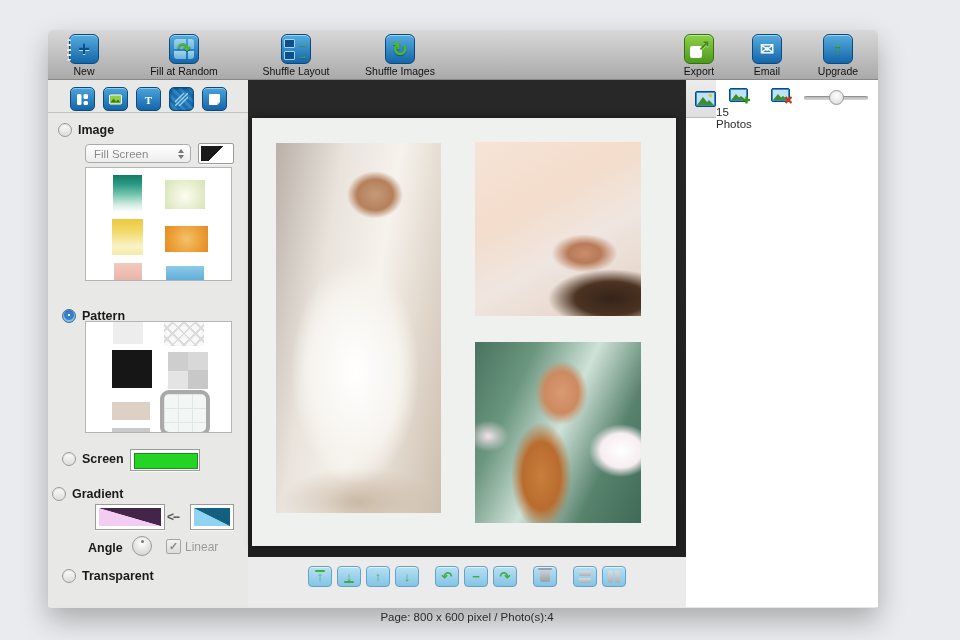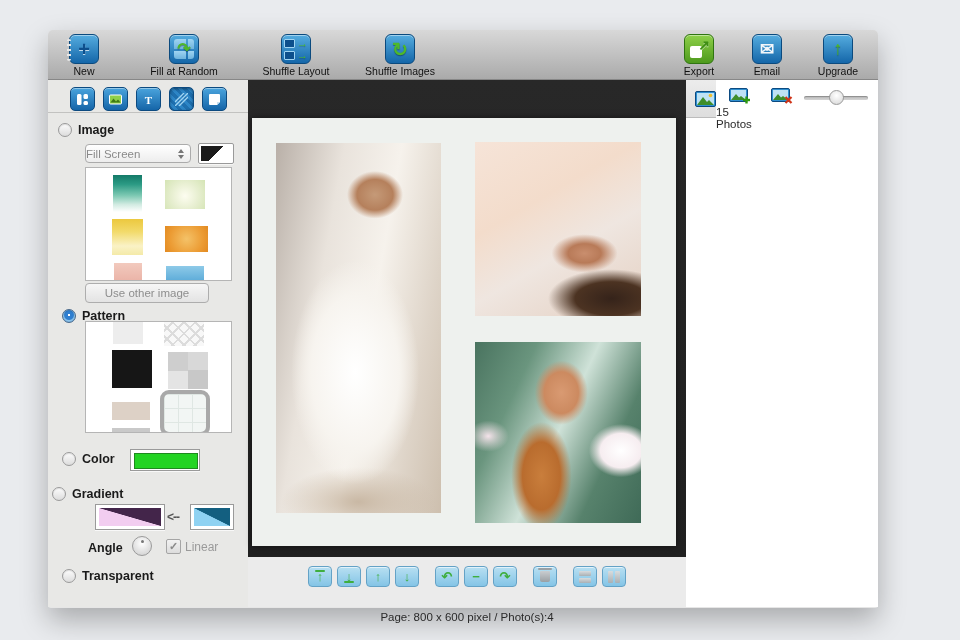--- a/index.html
+++ b/index.html
@@ -41,21 +41,21 @@
 
   
   .tabs{position:absolute;left:0;top:0;width:100%;height:33px;border-bottom:1px solid #c2c2c0;display:flex;justify-content:center;gap:8px;padding-top:7px;box-sizing:border-box}
   .tab{width:23px;height:22px;border-radius:5px;background:linear-gradient(#4aa4dd,#1565a8);border:1px solid #0c4a80;display:flex;align-items:center;justify-content:center;box-shadow:inset 0 1px 0 rgba(255,255,255,.4)}
   .tab.sel{background:repeating-linear-gradient(45deg,#1e6fae 0 3px,#2c85c6 3px 6px);box-shadow:inset 0 1px 3px rgba(0,0,0,.4)}
   .tab svg{display:block}
   .radio-row{position:absolute;display:flex;align-items:center;gap:6px}
   .radio{width:14px;height:14px;border-radius:50%;background:linear-gradient(#fdfdfd,#dcdcdc);border:1px solid #9a9a9a;box-sizing:border-box;box-shadow:inset 0 1px 1px rgba(0,0,0,.12)}
   .radio.on{background:radial-gradient(circle at 50% 42%,#ffffff 0 12%,#2f7fd0 13% 48%,#8ec4ea 60%,#4b90cf 100%);border-color:#49688a}
   .radio-lbl{font-size:12.5px;font-weight:bold;color:#1a1a1a}
-  .select{position:absolute;left:37px;top:64px;width:106px;height:19px;background:linear-gradient(#ffffff,#ededed);border:1px solid #ababab;border-radius:4px;display:flex;align-items:center;box-sizing:border-box;}
+  .select{position:absolute;left:37px;top:64px;width:106px;height:19px;background:linear-gradient(#ffffff,#ededed);border:1px solid #ababab;border-radius:4px;display:flex;align-items:center;box-sizing:border-box;padding-left:8px}
   .select .val{font-size:11.5px;color:#8a8a8a;flex:1}
   .select .steppers{width:13px;display:flex;flex-direction:column;align-items:center;gap:2px;margin-right:3px}
   .select .up{width:0;height:0;border-left:3px solid transparent;border-right:3px solid transparent;border-bottom:4px solid #777}
   .select .dn{width:0;height:0;border-left:3px solid transparent;border-right:3px solid transparent;border-top:4px solid #777}
   .bw-btn{position:absolute;left:150px;top:63px;width:36px;height:21px;border:1px solid #9a9a9a;border-radius:2px;background:#fff;box-shadow:0 1px 0 rgba(255,255,255,.6);box-sizing:border-box;padding:2px}
   .bw-btn .inner{width:100%;height:100%}
   .panel-box{position:absolute;left:37px;width:147px;background:#fff;border:1px solid #b5b5b5;overflow:hidden;box-sizing:border-box}
   .imgbox{top:87px;height:114px}
   .patbox{top:241px;height:112px}
   .pbthumb{position:absolute;border:0}
@@ -221,41 +221,38 @@
         <div class="inner" style="background: linear-gradient(135deg, rgb(26, 26, 26) 0px, rgb(26, 26, 26) 49%, rgb(255, 255, 255) 51%, rgb(255, 255, 255) 100%);"></div>
       </div>
       <div class="panel-box imgbox">
         <div class="pbthumb" style="left: 27px; top: 7px; width: 29px; height: 37px; background: linear-gradient(rgb(20, 122, 104) 0%, rgb(43, 154, 132) 25%, rgb(124, 200, 178) 55%, rgb(210, 235, 226) 80%, rgb(255, 255, 255) 100%);"></div>
         <div class="pbthumb" style="left: 79px; top: 12px; width: 40px; height: 29px; background: radial-gradient(circle at 50% 55%, rgb(253, 253, 240) 0%, rgb(230, 238, 207) 55%, rgb(212, 228, 180) 100%);"></div>
         <div class="pbthumb" style="left: 26px; top: 51px; width: 31px; height: 36px; background: linear-gradient(rgb(236, 200, 62) 0%, rgb(242, 218, 106) 35%, rgb(250, 242, 198) 75%, rgb(244, 234, 168) 100%);"></div>
         <div class="pbthumb" style="left: 79px; top: 58px; width: 43px; height: 26px; background: radial-gradient(circle, rgb(244, 194, 104) 0%, rgb(236, 156, 52) 65%, rgb(226, 138, 34) 100%);"></div>
         <div class="pbthumb" style="left: 28px; top: 95px; width: 28px; height: 19px; background: linear-gradient(rgb(242, 202, 190) 0%, rgb(234, 178, 166) 100%);"></div>
         <div class="pbthumb" style="left: 80px; top: 98px; width: 38px; height: 16px; background: linear-gradient(rgb(142, 202, 232) 0%, rgb(90, 170, 216) 100%);"></div>
       </div>
-      <div class="btn-useother">
-        <span>Use other image</span>
-      </div>
 
       <div class="radio-row" style="left:14px;top:229px">
         <span class="radio on"></span>
         <span class="radio-lbl">Pattern</span>
       </div>
       <div class="panel-box patbox">
         <div class="pbthumb" style="left: 27px; top: -14px; width: 30px; height: 36px; background: rgb(237, 237, 237);"></div>
         <div class="pbthumb" style="left: 78px; top: -12px; width: 40px; height: 36px; background: repeating-linear-gradient(45deg, rgba(220, 220, 220, 0) 0px, rgba(220, 220, 220, 0) 6px, rgb(220, 220, 220) 6px, rgb(220, 220, 220) 8px), repeating-linear-gradient(-45deg, rgb(248, 248, 248) 0px, rgb(248, 248, 248) 6px, rgb(220, 220, 220) 6px, rgb(220, 220, 220) 8px);"></div>
         <div class="pbthumb" style="left: 26px; top: 28px; width: 40px; height: 38px; background: rgb(22, 22, 22);"></div>
         <div class="pbthumb" style="left: 82px; top: 30px; width: 40px; height: 37px; background: conic-gradient(rgb(216, 216, 216) 25%, rgb(200, 200, 200) 0deg, rgb(200, 200, 200) 50%, rgb(228, 228, 228) 0deg, rgb(228, 228, 228) 75%, rgb(206, 206, 206) 0deg);"></div>
         <div class="pbthumb" style="left: 26px; top: 80px; width: 38px; height: 18px; background: rgb(221, 209, 198);"></div>
         <div class="sel-ring" style="left: 74px; top: 68px; width: 50px; height: 46px; background: linear-gradient(rgb(223, 231, 227) 1px, transparent 1px) 0px 0px / 14px 14px, linear-gradient(90deg, rgb(223, 231, 227) 1px, transparent 1px) 0px 0px / 14px 14px, rgb(242, 246, 244);"></div>
         <div class="pbthumb" style="left: 26px; top: 106px; width: 38px; height: 10px; background: rgb(201, 201, 201);"></div>
       </div>
 
       <div class="radio-row" style="left:14px;top:372px">
         <span class="radio"></span>
-        <span class="radio-lbl">Color</span>
+        <span class="radio-lbl">Screen</span>
       </div>
       <div class="color-swatch">
         <div class="inner" style="background: rgb(35, 212, 35);"></div>
       </div>
 
       <div class="radio-row" style="left:4px;top:407px">
         <span class="radio"></span>
         <span class="radio-lbl">Gradient</span>
       </div>
       <div class="grad-sw gs-from">

